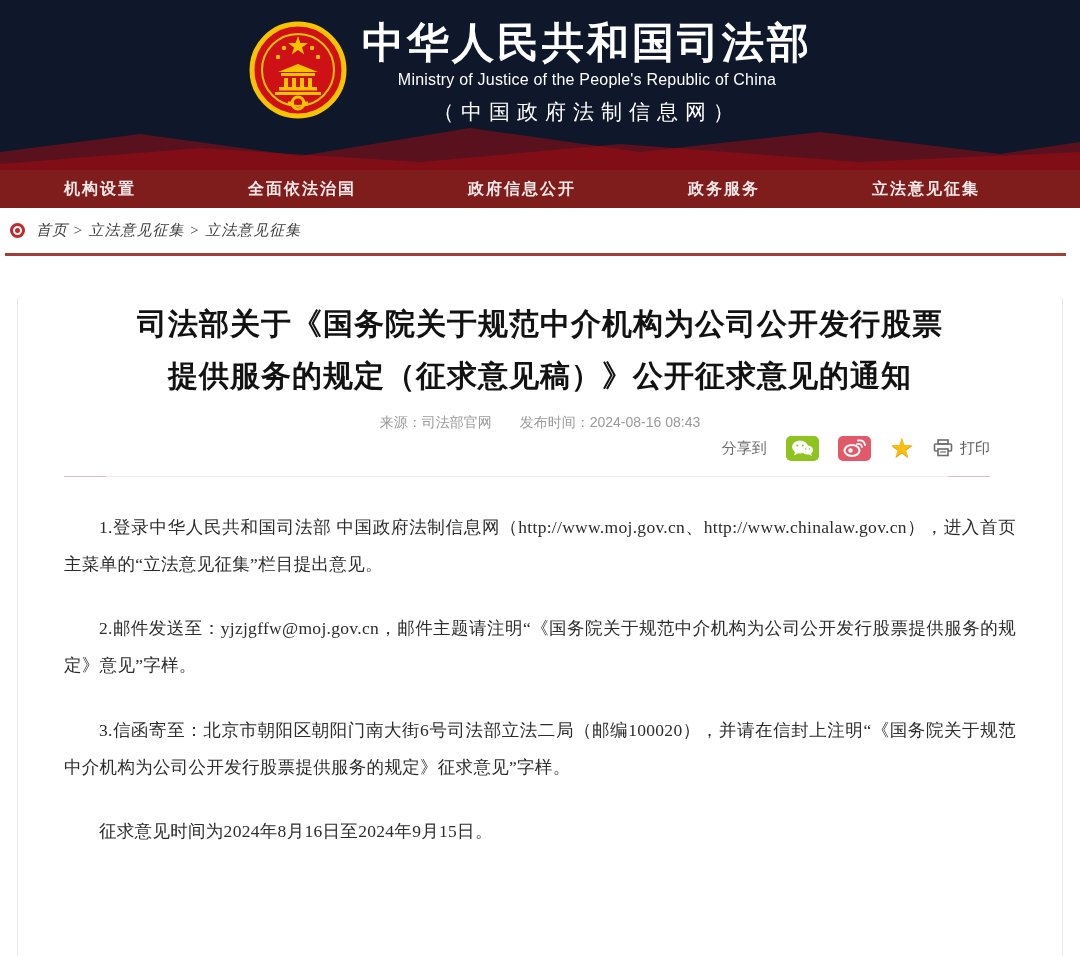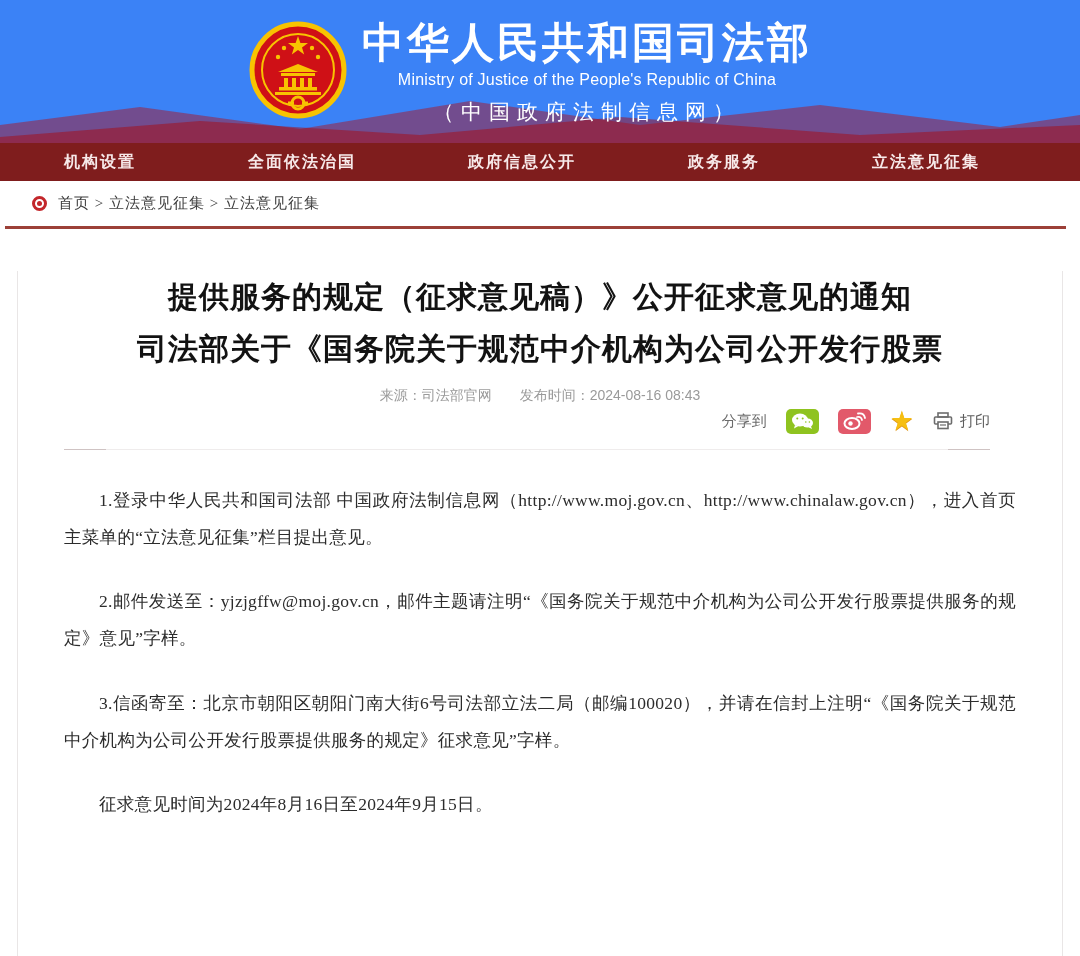--- a/index.html
+++ b/index.html
@@ -4,21 +4,21 @@
 <style>
   * { margin:0; padding:0; box-sizing:border-box; }
   html,body { background:#ffffff; }
   body {
     width:1080px; height:956px; overflow:hidden; position:relative;
     font-family:"Liberation Serif","DejaVu Serif",serif;
   }
 
   
   .header {
-    height:143px; background:#3b82f6; position:relative; overflow:hidden;
+    height:170px; background:#0f172a; position:relative; overflow:hidden;
   }
   .mountains { position:absolute; bottom:0; left:0; width:1080px; height:48px; display:block; }
   .header-inner {
     position:relative; display:flex; align-items:flex-start;
     padding-left:248px; padding-top:20px;
   }
   .emblem { width:100px; height:100px; flex:0 0 auto; }
   .header-text { margin-left:14px; color:#fff; text-align:center; }
   .h-title {
     font-size:42px; font-weight:bold; letter-spacing:3px; line-height:1.1;
@@ -38,21 +38,21 @@
     justify-content:center; gap:16px;
   }
   .nav-item {
     color:#f7e9e9; font-size:16px; font-weight:600; letter-spacing:2px;
     padding:0 40px; cursor:pointer; white-space:nowrap;
   }
   .nav-sep { width:1px; height:18px; background:#d4848b; }
 
   
   .crumb {
-    height:45px; background:#fff; display:flex; align-items:center; padding-left:32px;
+    height:45px; background:#fff; display:flex; align-items:center; padding-left:10px;font-style:italic;
   }
   .crumb-icon {
     width:15px; height:15px; border:3px solid #c3272b; border-radius:50%;
     display:flex; align-items:center; justify-content:center;
   }
   .crumb-dot { width:5px; height:5px; border-radius:50%; background:#c3272b; }
   .crumb-text {
     margin-left:11px; font-size:15px; color:#3c3c3c; letter-spacing:1px; cursor:pointer;
   }
 
@@ -158,22 +158,22 @@
   <span class="crumb-icon">
       <span class="crumb-dot"></span>
     </span>
   <span class="crumb-text">首页 &gt; 立法意见征集 &gt; 立法意见征集</span>
 </div>
 
 <div class="topline"></div>
 <div class="box">
 
   <h1 class="art-title">
+    <span>司法部关于《国务院关于规范中介机构为公司公开发行股票</span>
     <span>提供服务的规定（征求意见稿）》公开征求意见的通知</span>
-    <span>司法部关于《国务院关于规范中介机构为公司公开发行股票</span>
   </h1>
 
   <div class="meta-row">
     <span>来源：司法部官网</span>
     <span>发布时间：2024-08-16 08:43</span>
   </div>
 
   <div class="share-row">
     <span class="share-label">分享到</span>
 

